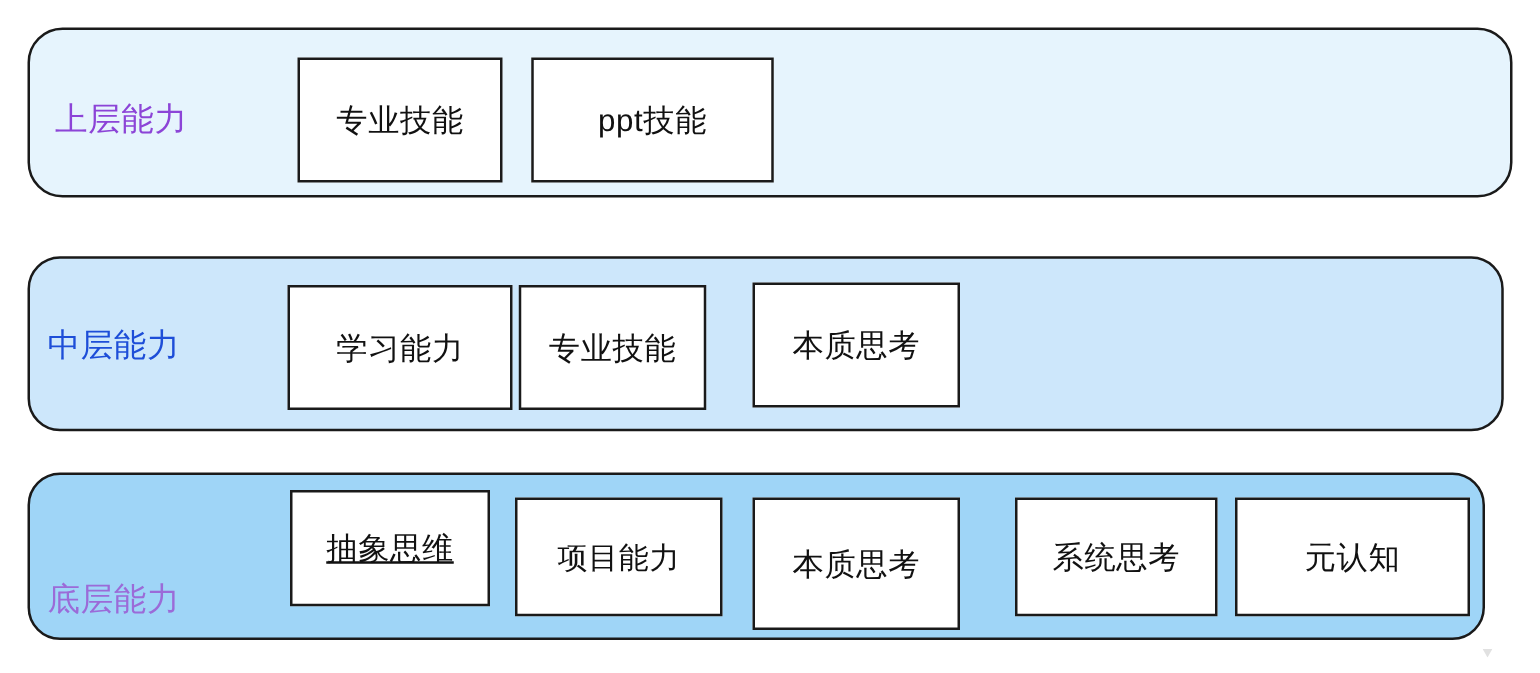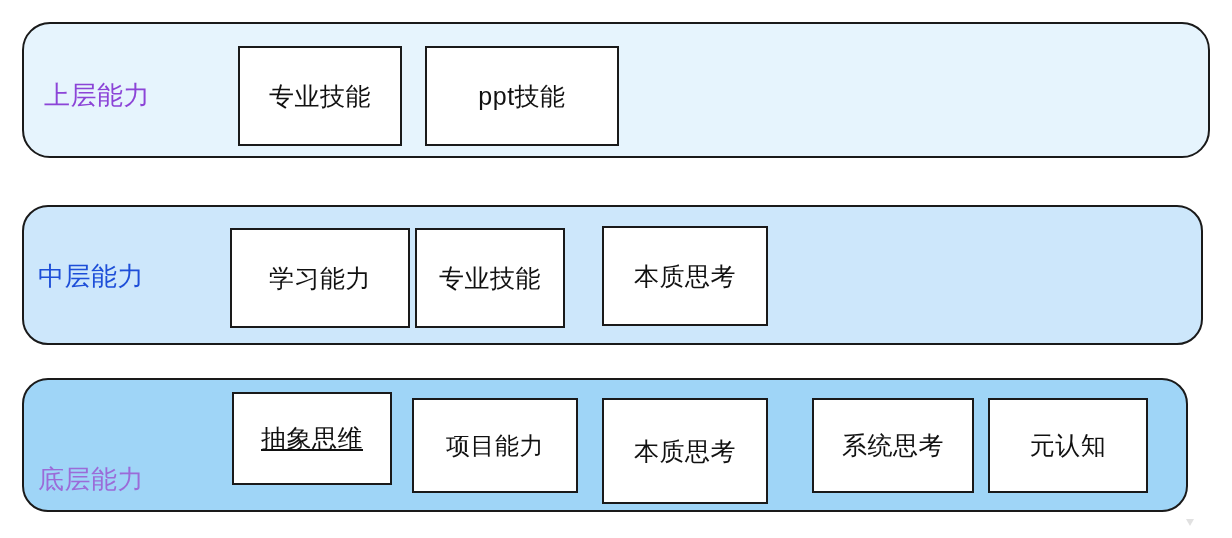--- a/index.html
+++ b/index.html
@@ -107,21 +107,21 @@
   
   .n-m0 { left: 230px; top: 228px; width: 180px; height: 100px; }
   .n-m1 { left: 415px; top: 228px; width: 150px; height: 100px; }
   .n-m2 { left: 602px; top: 226px; width: 166px; height: 100px; }
 
   
   .n-b0 { left: 232px; top: 392px; width: 160px; height: 93px; text-decoration: underline; }
   .n-b1 { left: 412px; top: 398px; width: 166px; height: 95px;  font-size: 24px; }
   .n-b2 { left: 602px; top: 398px; width: 166px; height: 106px; }
   .n-b3 { left: 788px; top: 398px; width: 162px; height: 95px; margin-left: 24px; }
-  .n-b4 { left: 988px; top: 398px; width: 160px; height: 95px; }
+  .n-b4 { left: 988px; top: 398px; width: 188px; height: 95px; }
 
   
   .handle-artifact {
     position: absolute;
     left: 1186px;
     top: 519px;
     width: 8px;
     height: 7px;
     background: #c8c8c8;
     opacity: 0.55;

